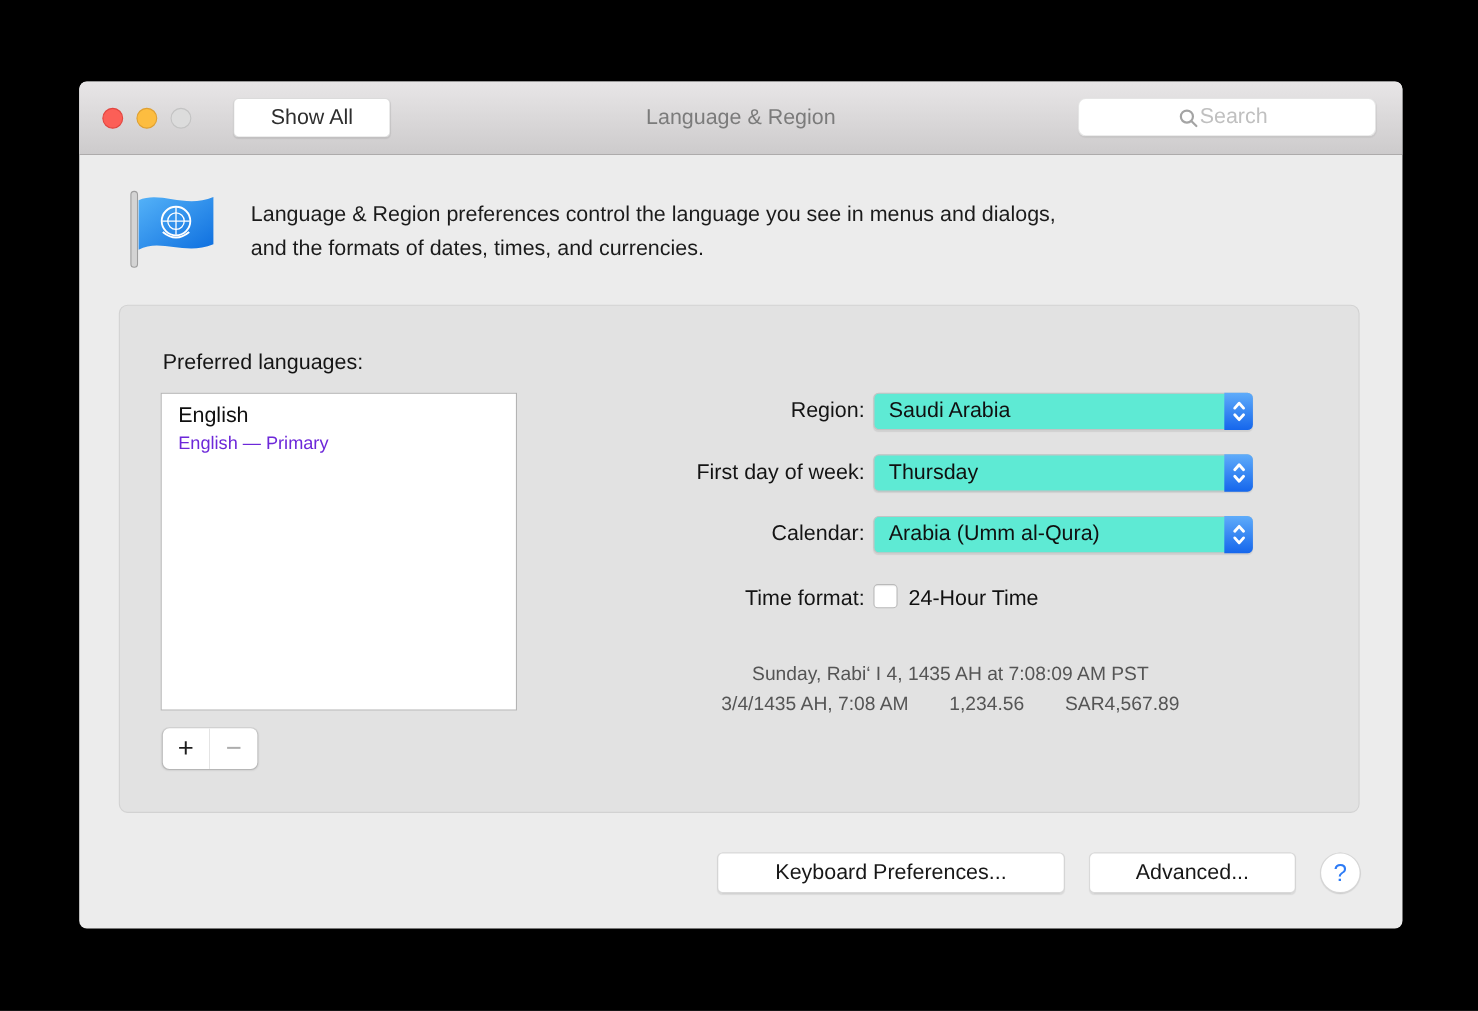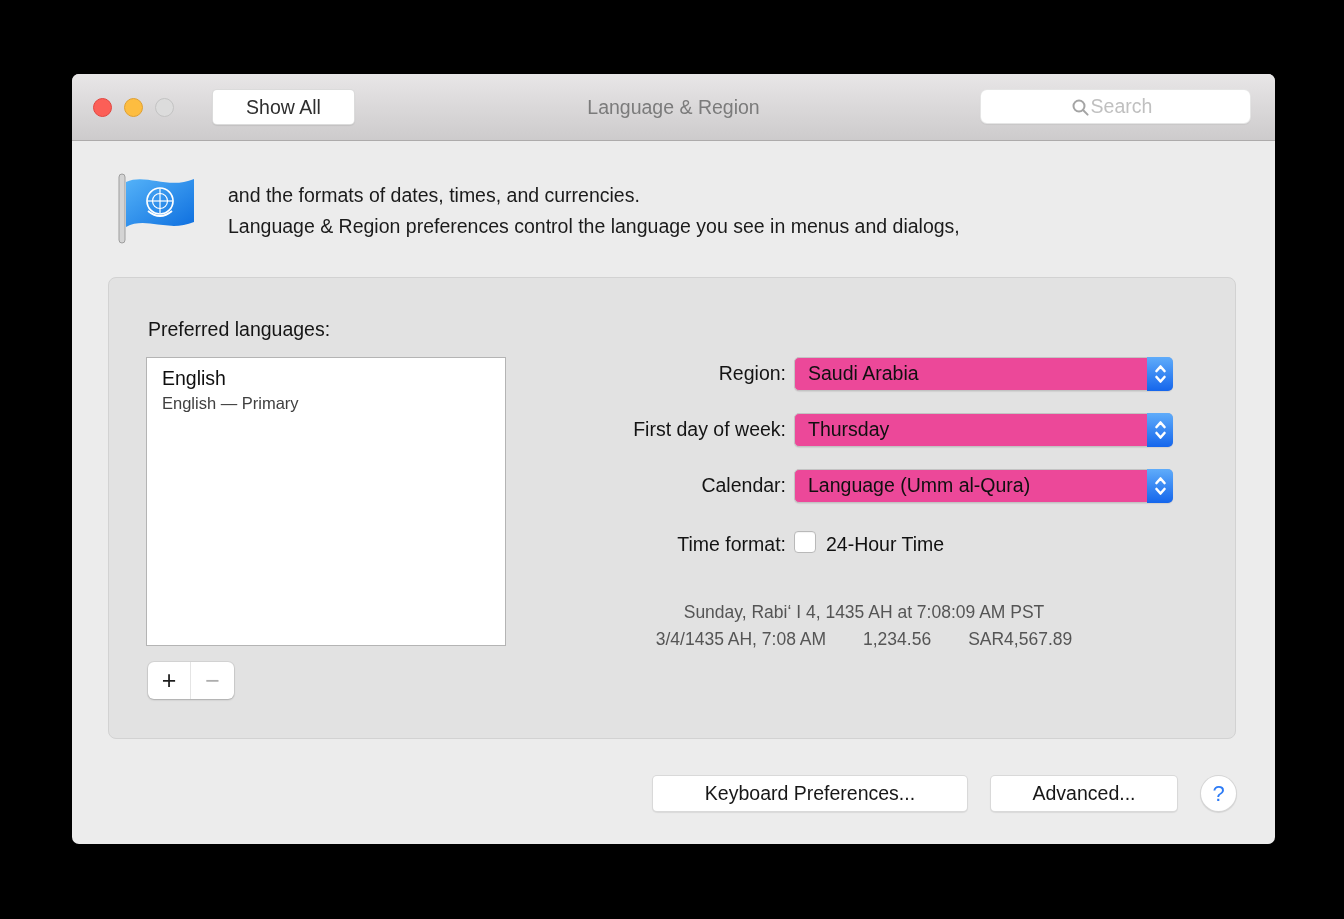--- a/index.html
+++ b/index.html
@@ -62,45 +62,45 @@
     position:absolute; left:156px; top:106px; width:980px;
     font-size:19.5px; line-height:30.5px; color:#1b1b1b;
   }
   
   .panel {
     position:absolute; left:36px; top:203px; width:1128px; height:462px;
     background:#e2e2e2; border:1px solid #d2d2d2; border-radius:8px;padding-left:32px;
   }
   .pref-label { position:absolute; left:39px; top:40px; font-size:19.5px; color:#151515; }
   .lang-list {
-    position:absolute; left:37px; top:79px; width:360px; height:289px;
+    position:absolute; left:37px; top:79px; width:324px; height:289px;
     background:#fff; border:1px solid #b4b4b4; overflow:hidden;
   }
   .lang-item { padding:9px 15px 0 15px; }
   .lang-name { font-size:19.5px; color:#0f0f0f; }
-  .lang-detail { font-size:16.5px; color:#404040; margin-top:4px; }
+  .lang-detail { font-size:16.5px; color:#6d28d9; margin-top:4px; }
   .add-remove {
     position:absolute; left:39px; top:384px; height:37px; display:flex;
     background:#fff; border-radius:6px;
     box-shadow:0 1px 2px rgba(0,0,0,.2), 0 0 0 1px rgba(0,0,0,.06);
   }
   .seg {
     width:43px; display:flex; align-items:center; justify-content:center;
     font-size:25px; line-height:1;
   }
   .seg.add { color:#1d1d1d; border-right:1px solid #e4e4e4; border-radius:6px 0 0 6px; }
   .seg.remove { color:#adadad; border-radius:0 6px 6px 0; }
   
   .row-label {
     position:absolute; left:400px; width:277px; text-align:right;
     font-size:19.5px; color:#141414;
   }
   .popup {
-    position:absolute; left:685px; width:379px; height:34px;
-    background:#ec4899; border:1px solid #c3c3c3; border-radius:5px;
+    position:absolute; left:685px; width:345px; height:34px;
+    background:#5eead4; border:1px solid #c3c3c3; border-radius:5px;
     box-shadow:0 1px 1px rgba(0,0,0,.08);
   }
   .popup .val {
     position:absolute; left:13px; top:4px; font-size:19.5px; color:#101010; white-space:nowrap;
   }
   .popup .cap {
     position:absolute; right:-1px; top:-1px; width:26px; height:34px;
     background:linear-gradient(#5facfa,#1566ec);
     border-radius:0 5px 5px 0;
     display:flex; align-items:center; justify-content:center;
@@ -167,22 +167,22 @@
     <rect x="7" y="5" width="6" height="69" rx="3" fill="#d4d4d4" stroke="#9e9e9e" stroke-width="1"></rect>
     <path d="M14 13 C 34 4, 56 21, 82 10 L 82 53 C 56 64, 34 47, 14 58 Z" fill="url(#fg)"></path>
     <circle cx="48" cy="32" r="13" fill="none" stroke="#fff" stroke-width="1.7"></circle>
     <circle cx="48" cy="32" r="7.5" fill="none" stroke="#fff" stroke-width="1.2"></circle>
     <line x1="35.5" y1="32" x2="60.5" y2="32" stroke="#fff" stroke-width="1.2"></line>
     <line x1="48" y1="19.5" x2="48" y2="44.5" stroke="#fff" stroke-width="1.2"></line>
     <path d="M36 42 q 12 10 24 0" fill="none" stroke="#fff" stroke-width="1.8"></path>
   </svg>
 
   <div class="intro">
+    <div>Language &amp; Region preferences control the language you see in menus and dialogs,</div>
     <div>and the formats of dates, times, and currencies.</div>
-    <div>Language &amp; Region preferences control the language you see in menus and dialogs,</div>
   </div>
 
   <div class="panel">
 
     <div class="pref-label">Preferred languages:</div>
 
     <div class="lang-list">
       <div class="lang-item">
         <div class="lang-name">English</div>
         <div class="lang-detail">English — Primary</div>
@@ -211,21 +211,21 @@
       <span class="cap">
         <svg width="13" height="24" viewBox="0 0 13 24">
           <polyline points="2.5,9 6.5,4.5 10.5,9" fill="none" stroke="#fff" stroke-width="2.6" stroke-linecap="round" stroke-linejoin="round"></polyline>
           <polyline points="2.5,15 6.5,19.5 10.5,15" fill="none" stroke="#fff" stroke-width="2.6" stroke-linecap="round" stroke-linejoin="round"></polyline>
         </svg>
       </span>
     </div>
 
     <div class="row-label" style="top:196px">Calendar:</div>
     <div class="popup" style="top:191px">
-      <span class="val">Language (Umm al-Qura)</span>
+      <span class="val">Arabia (Umm al-Qura)</span>
       <span class="cap">
         <svg width="13" height="24" viewBox="0 0 13 24">
           <polyline points="2.5,9 6.5,4.5 10.5,9" fill="none" stroke="#fff" stroke-width="2.6" stroke-linecap="round" stroke-linejoin="round"></polyline>
           <polyline points="2.5,15 6.5,19.5 10.5,15" fill="none" stroke="#fff" stroke-width="2.6" stroke-linecap="round" stroke-linejoin="round"></polyline>
         </svg>
       </span>
     </div>
 
     <div class="row-label" style="top:255px">Time format:</div>
     <div class="checkbox" style="top:253px"></div>

